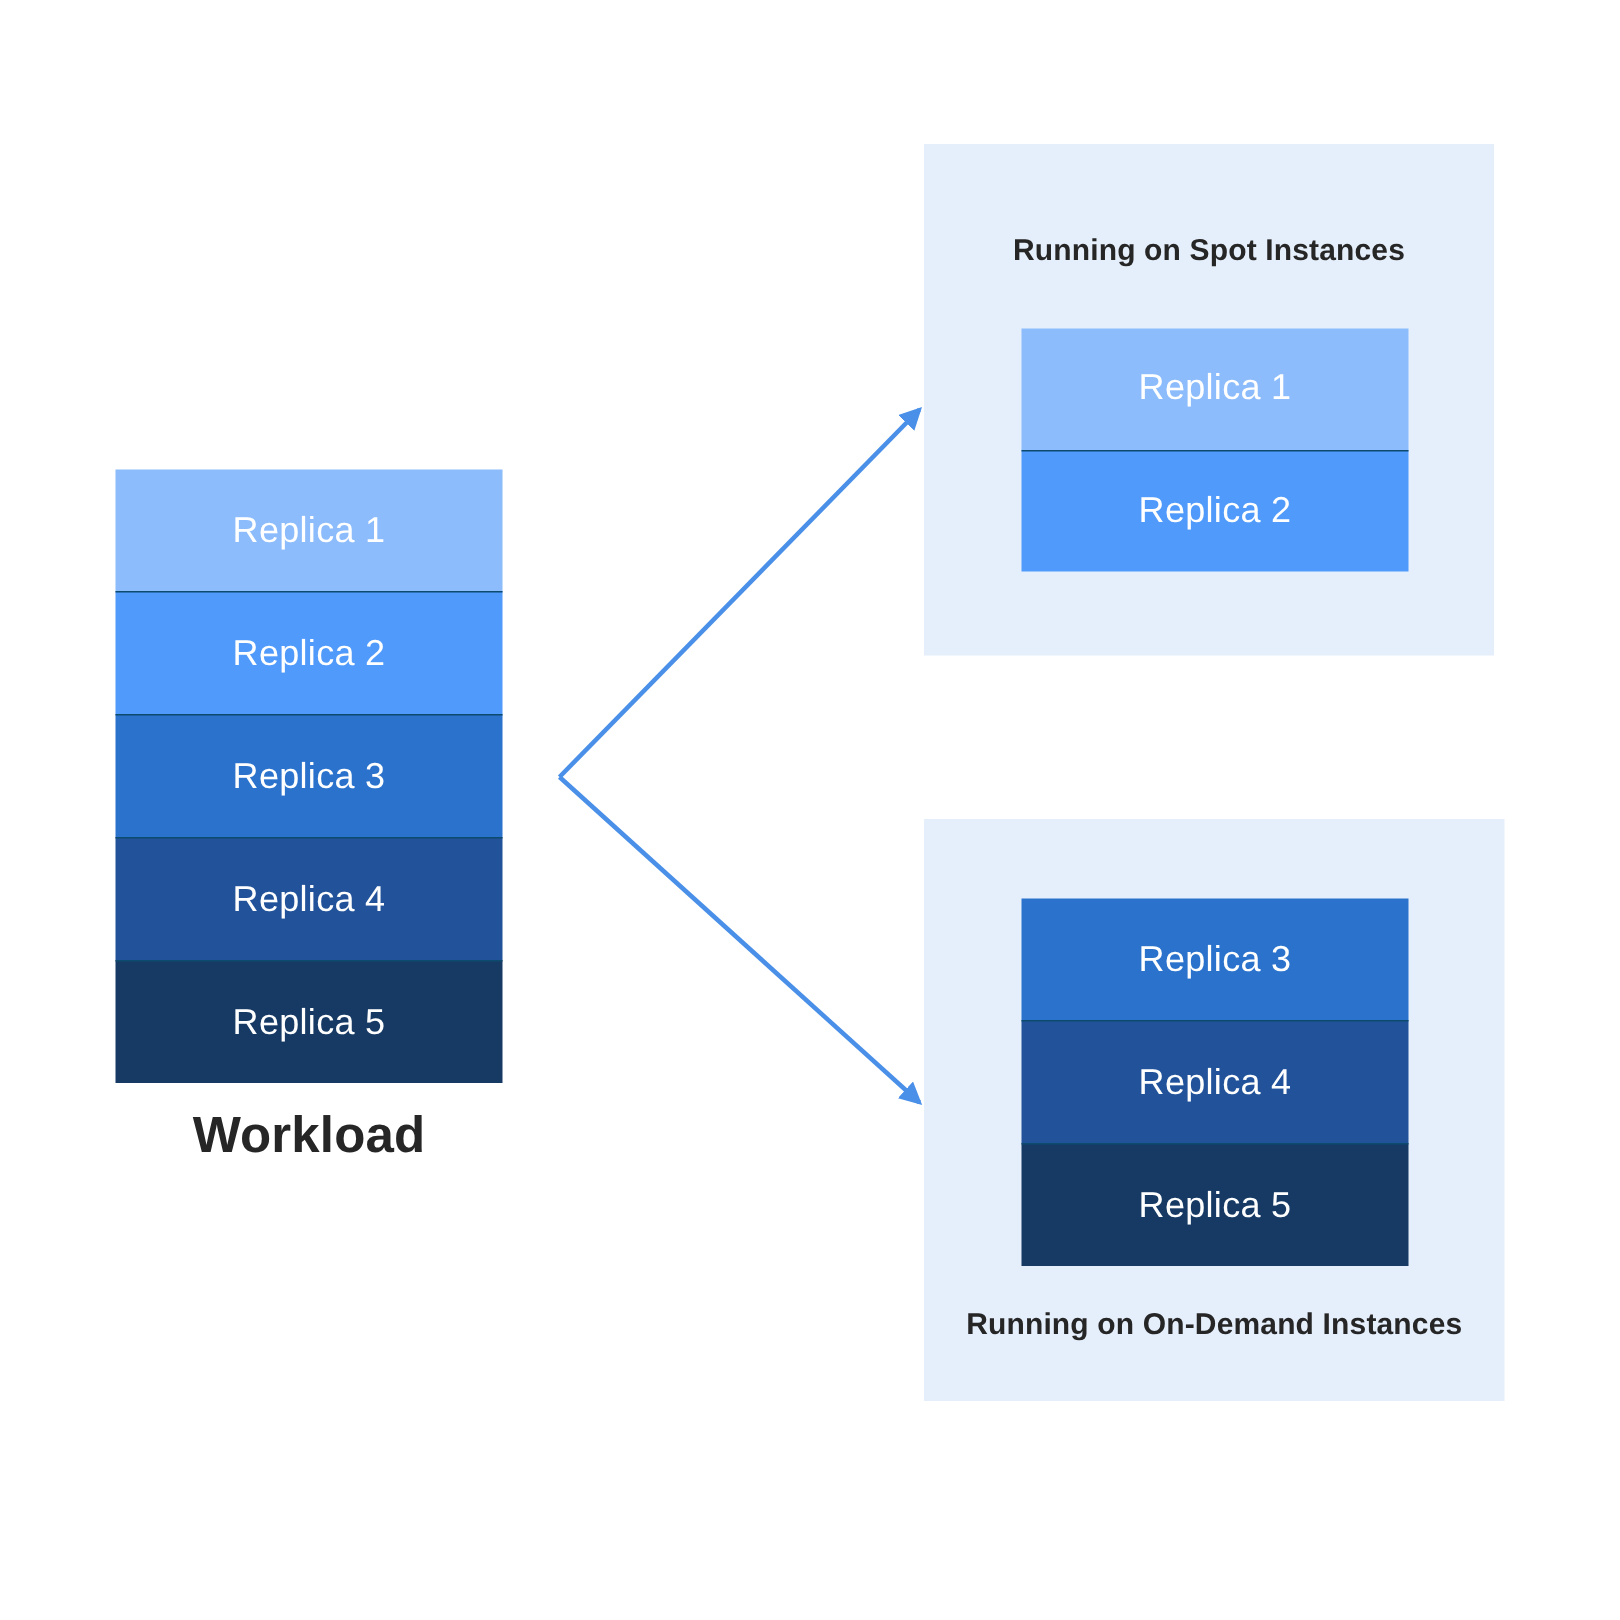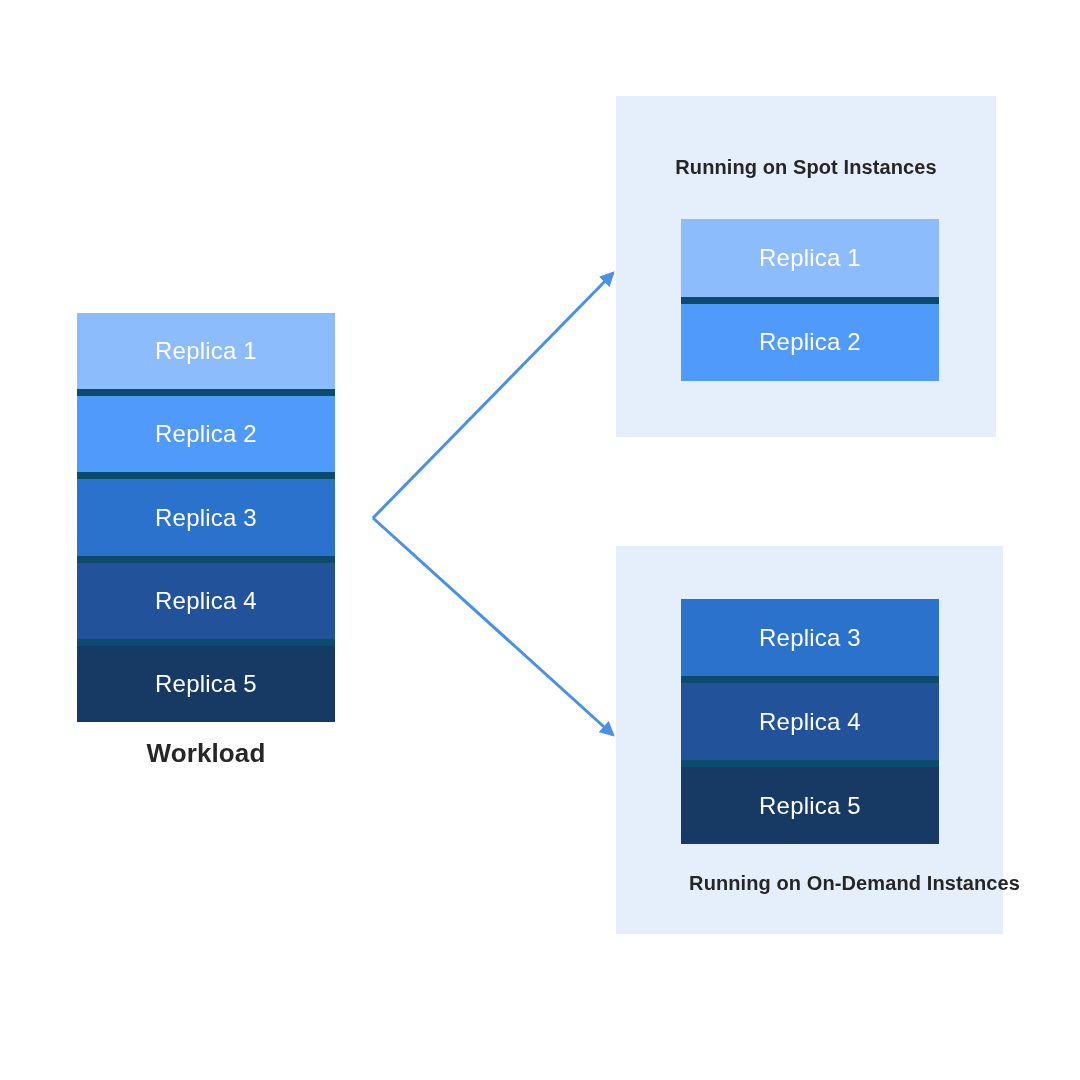--- a/index.html
+++ b/index.html
@@ -51,33 +51,33 @@
     align-items: center;
     justify-content: center;
     color: #ffffff;
     font-size: 24px;
     font-weight: 400;
     letter-spacing: 0.2px;
     line-height: 1;
     box-sizing: border-box;
   }
   .replica-block + .replica-block {
-    border-top: 7px solid #0c4a6e;
+    border-top: 1px solid #0c4a6e;
   }
   .replica-label {
     pointer-events: none;
     user-select: none;
   }
   #workload-caption {
     position: absolute;
     left: 0;
     top: 425px;
     width: 258px;
     text-align: center;
-    font-size: 26px;
+    font-size: 34px;
     font-weight: bold;
     color: #262626;
     letter-spacing: 0.1px;
   }
 
   
   .panel {
     position: absolute;
     background: #E5EFFC;
     box-sizing: border-box;
@@ -176,15 +176,15 @@
     <div class="replica-block" style="background-color: rgb(42, 114, 204);">
       <span class="replica-label">Replica 3</span>
     </div>
     <div class="replica-block" style="background-color: rgb(34, 83, 154);">
       <span class="replica-label">Replica 4</span>
     </div>
     <div class="replica-block" style="background-color: rgb(22, 58, 100);">
       <span class="replica-label">Replica 5</span>
     </div>
   </div>
-  <div id="ondemand-title" class="panel-title" style="left:616px;width:387px;padding-left:45px;">Running on On-Demand Instances</div>
+  <div id="ondemand-title" class="panel-title" style="left:616px;width:387px;">Running on On-Demand Instances</div>
 
 </div>
 
 </body></html>

